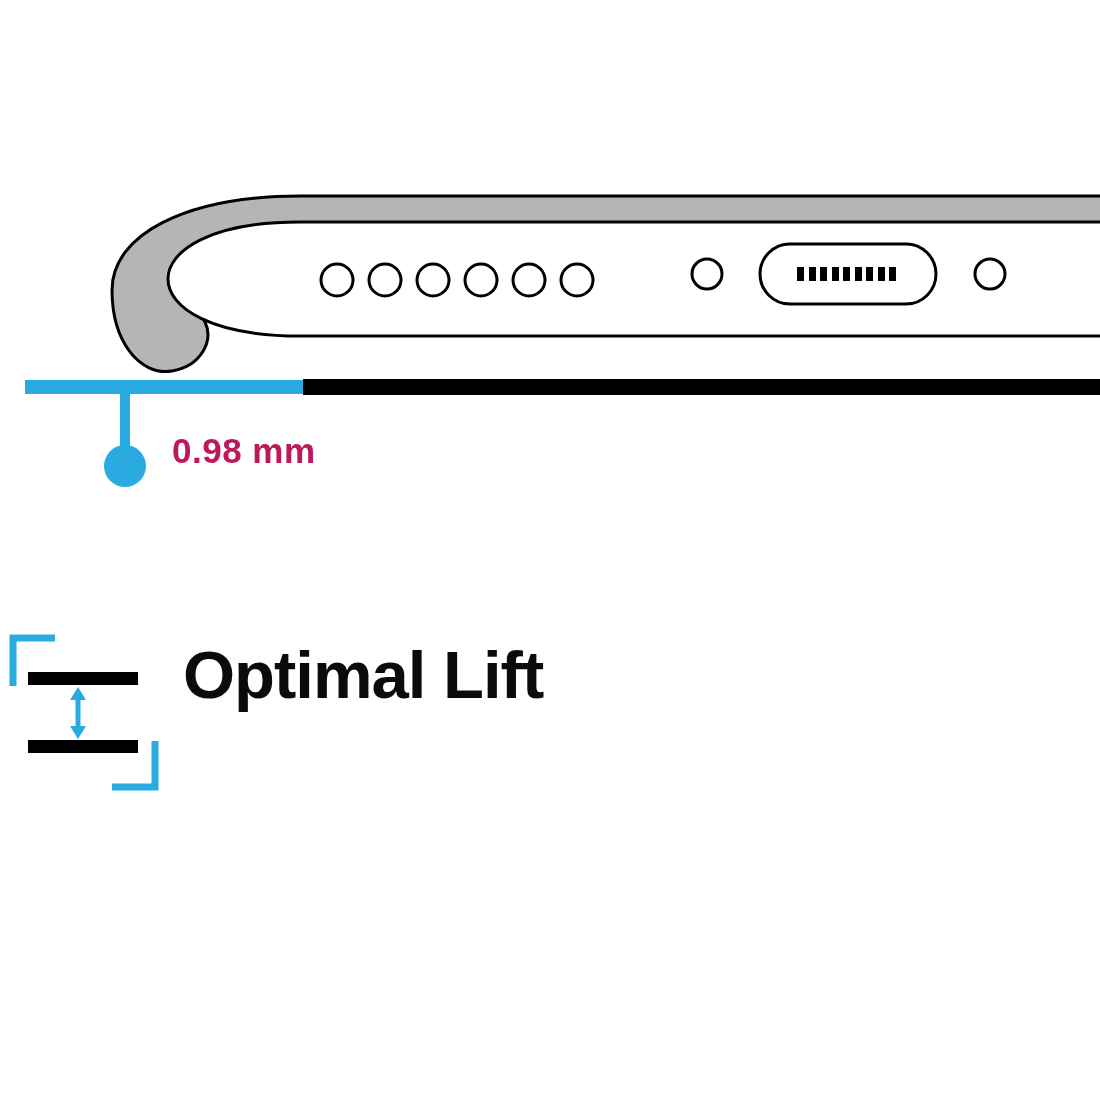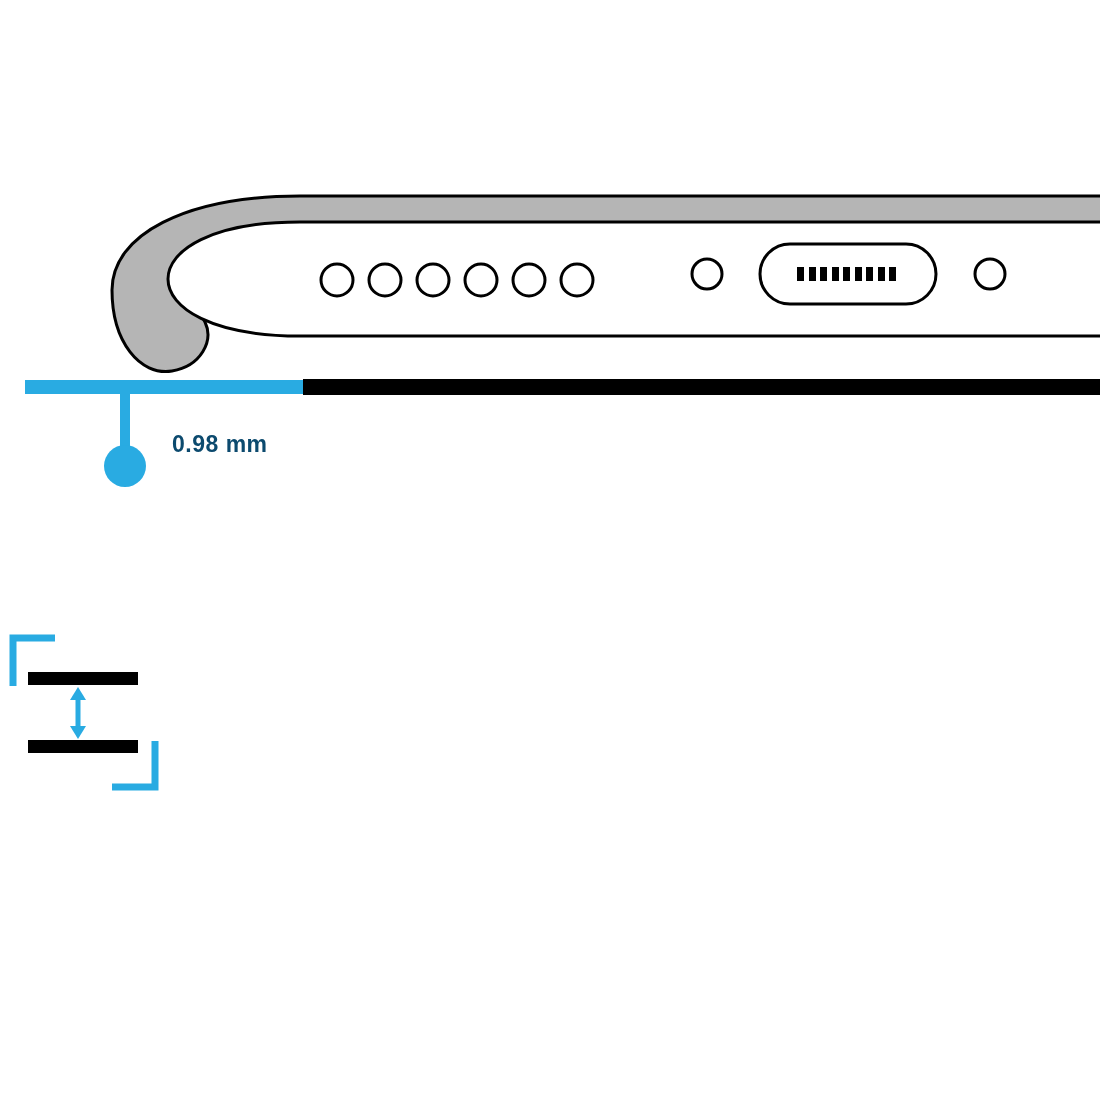--- a/index.html
+++ b/index.html
@@ -14,23 +14,23 @@
     --ink: #000000;
     --case-gray: #b5b5b5;
   }
   .canvas { position: absolute; inset: 0; background: #ffffff; }
   .illustration { position: absolute; left: 0; top: 0; }
   .lift-icon { position: absolute; left: 0; top: 628px; }
   .measure-label {
     position: absolute;
     left: 172px;
     top: 431px;
-    font-size: 23px;
+    font-size: 35px;
     font-weight: bold;
-    color: #0c4a6e;
+    color: #be185d;
     letter-spacing: 0.5px;
   }
   .feature-title {
     position: absolute;
     left: 183px;
     top: 636px;
     font-size: 67px;
     font-weight: bold;
     color: #0b0b0b;
     letter-spacing: -1px;
@@ -110,14 +110,15 @@
     <rect x="28" y="44" width="110" height="13" fill="var(--ink,#000000)"></rect>
     <g>
       <line x1="78" y1="70" x2="78" y2="100" stroke="var(--accent,#29ABE2)" stroke-width="5"></line>
       <polygon points="78,59 70,72 86,72" fill="var(--accent,#29ABE2)"></polygon>
       <polygon points="78,111 70,98 86,98" fill="var(--accent,#29ABE2)"></polygon>
     </g>
     <rect x="28" y="112" width="110" height="13" fill="var(--ink,#000000)"></rect>
     <polyline points="112,159 155,159 155,113" fill="none" stroke="var(--accent,#29ABE2)" stroke-width="7"></polyline>
   </svg>
 
+  <h1 class="feature-title">Optimal Lift</h1>
 
 </div>
 
 </body></html>

